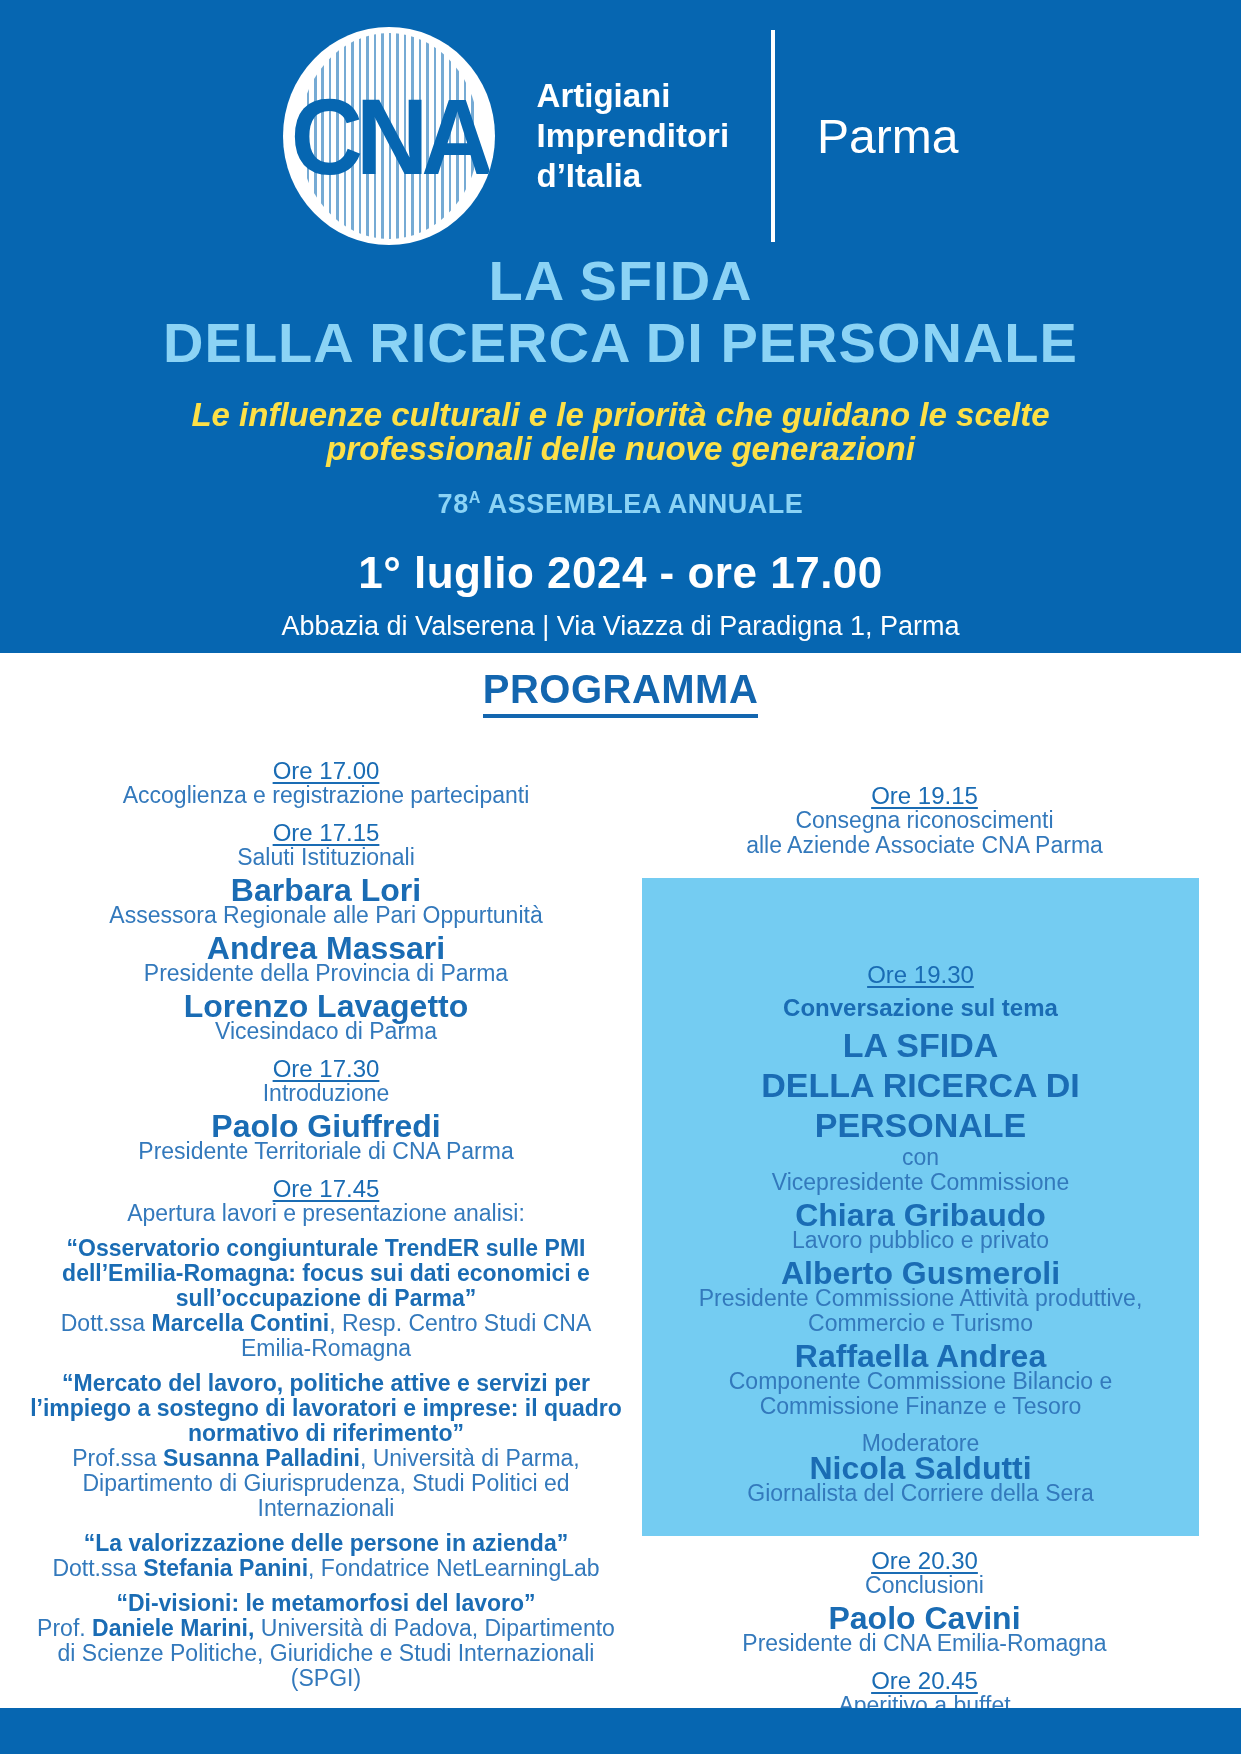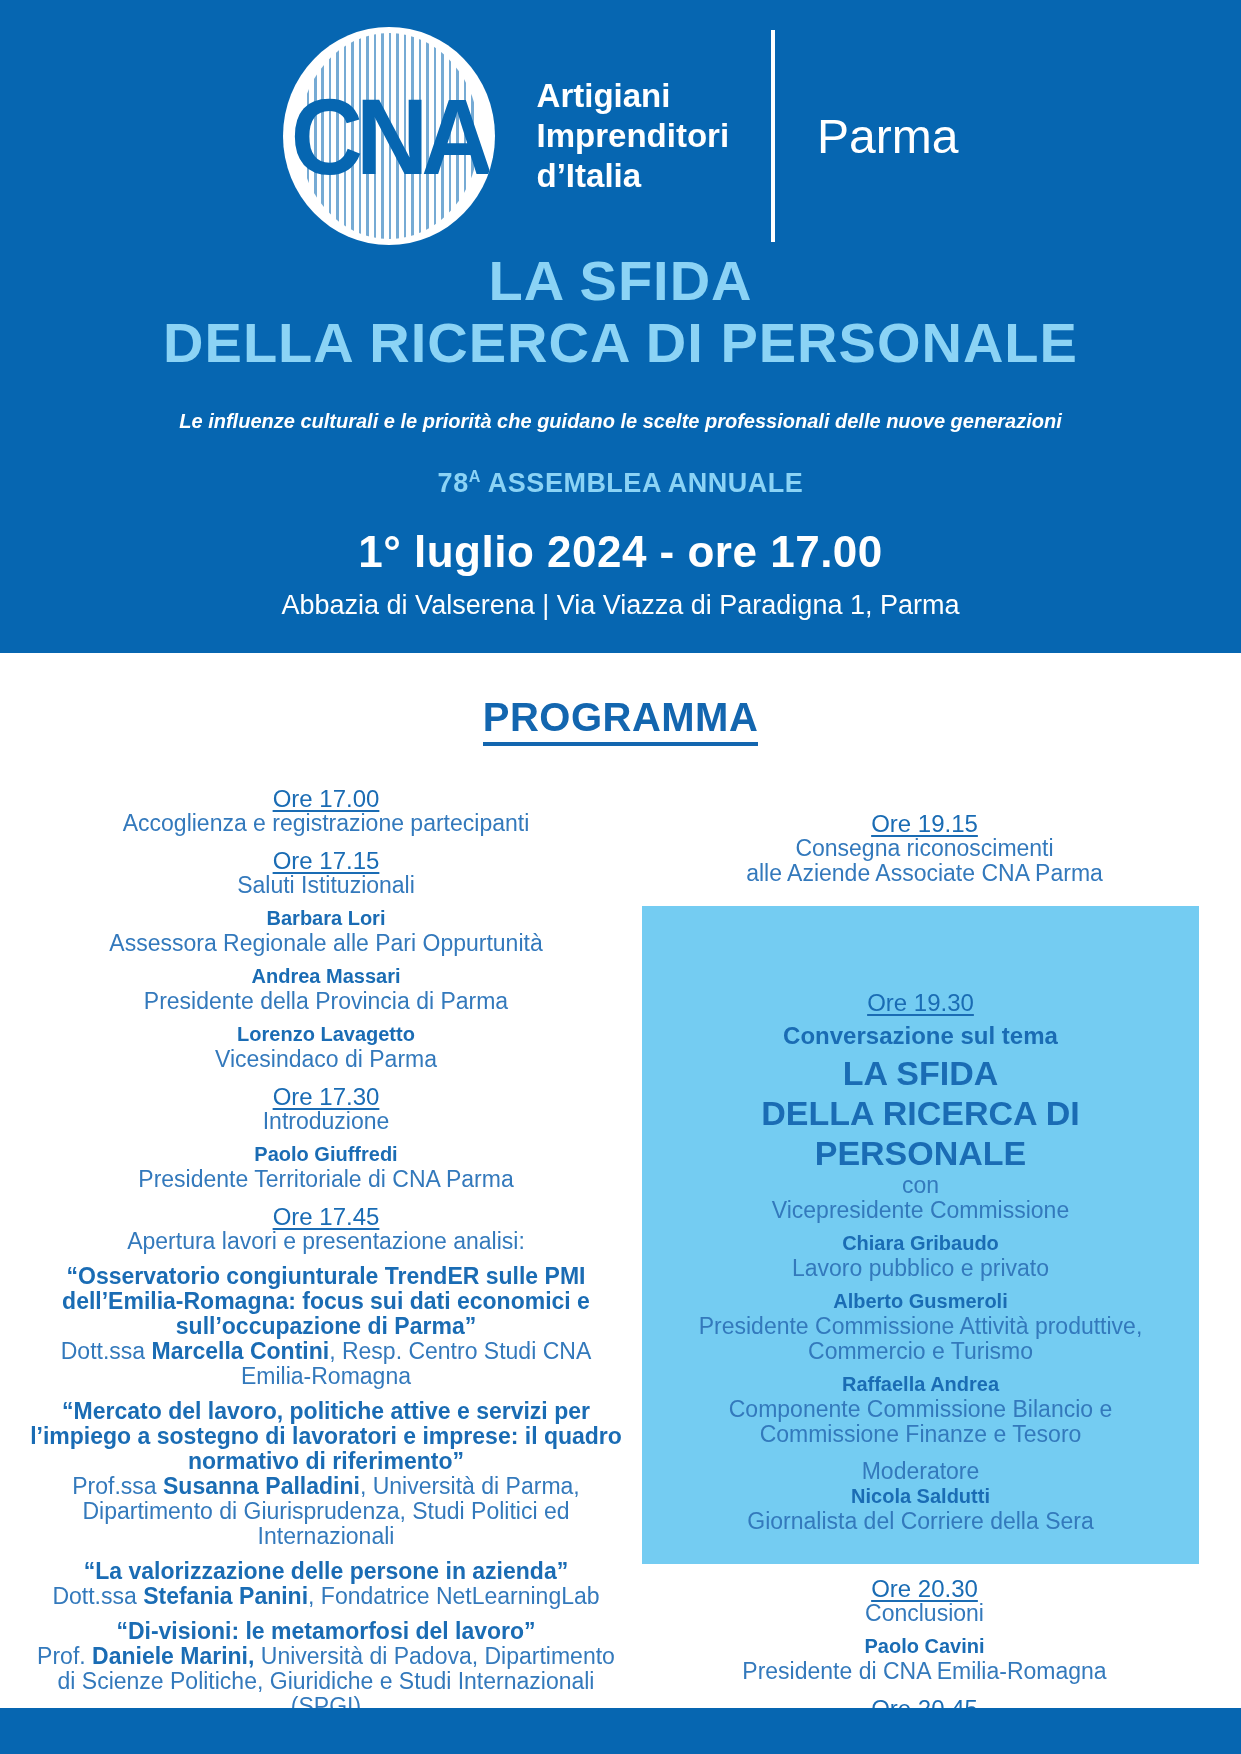--- a/index.html
+++ b/index.html
@@ -44,43 +44,43 @@
   .org{text-align:left;font-size:33px;font-weight:700;line-height:40px;color:#fff;}
   .vdiv{width:4px;height:212px;background:#fff;flex:0 0 auto;}
   .region{font-size:48px;font-weight:400;color:#fff;}
   .title{margin-top:4px;line-height:62px;}
   .title .tl{
     display:block;font-size:56px;font-weight:800;letter-spacing:1px;
     color:var(--light-blue);
   }
   .subtitle{
     margin:24px auto 0;max-width:980px;
-    font-size:20px;font-weight:700;font-style:italic;line-height:47px;color:#ffffff;
+    font-size:33px;font-weight:700;font-style:italic;line-height:34px;color:#fde047;
   }
   .assembly{margin-top:22px;font-size:27px;font-weight:700;color:var(--light-blue);letter-spacing:.5px;}
   .assembly sup{font-size:.6em;}
   .datetime{margin-top:28px;font-size:44px;font-weight:700;letter-spacing:.5px;}
   .venue{margin-top:13px;font-size:27px;font-weight:400;}
   
-  .prog-wrap{text-align:center;margin-top:42px;}
+  .prog-wrap{text-align:center;margin-top:14px;}
   .prog{
     display:inline-block;font-size:40px;font-weight:800;color:var(--heading-blue);
     border-bottom:4px solid var(--heading-blue);padding-bottom:2px;letter-spacing:.5px;
   }
   .cols{display:flex;margin-top:28px;padding:0 22px;}
   .col{text-align:center;font-size:23px;line-height:25px;color:var(--body-text);}
   .col.left{width:608px;padding:0 6px;}
   .col.right{width:589px;padding-top:25px;}
   .it{margin:0;}
   .it-time{
     font-size:24px;font-weight:400;color:var(--dark-text);
     text-decoration:underline;text-decoration-thickness:2px;text-underline-offset:3px;
     margin-top:12px;
   }
-  .it-name{font-size:20px;font-weight:700;color:var(--dark-text);margin-top:8px;}
+  .it-name{font-size:32px;font-weight:700;color:var(--dark-text);margin-top:8px;}
   .it-lead{margin-top:12px;}
   .it-lead + .it-name{margin-top:0;}
   .it-title{font-weight:700;color:var(--dark-text);margin-top:10px;}
   .it-mixed .b{font-weight:700;color:var(--dark-text);}
   .it-bold{font-size:24px;font-weight:700;color:var(--dark-text);line-height:34px;margin-top:4px;}
   .it-big{font-size:34px;font-weight:800;color:var(--dark-text);line-height:40px;}
   .it-uline{text-decoration:underline;text-decoration-thickness:1.5px;text-underline-offset:3px;}
   .box{
     background:var(--box-blue);
     margin:20px 20px 0 12px;

